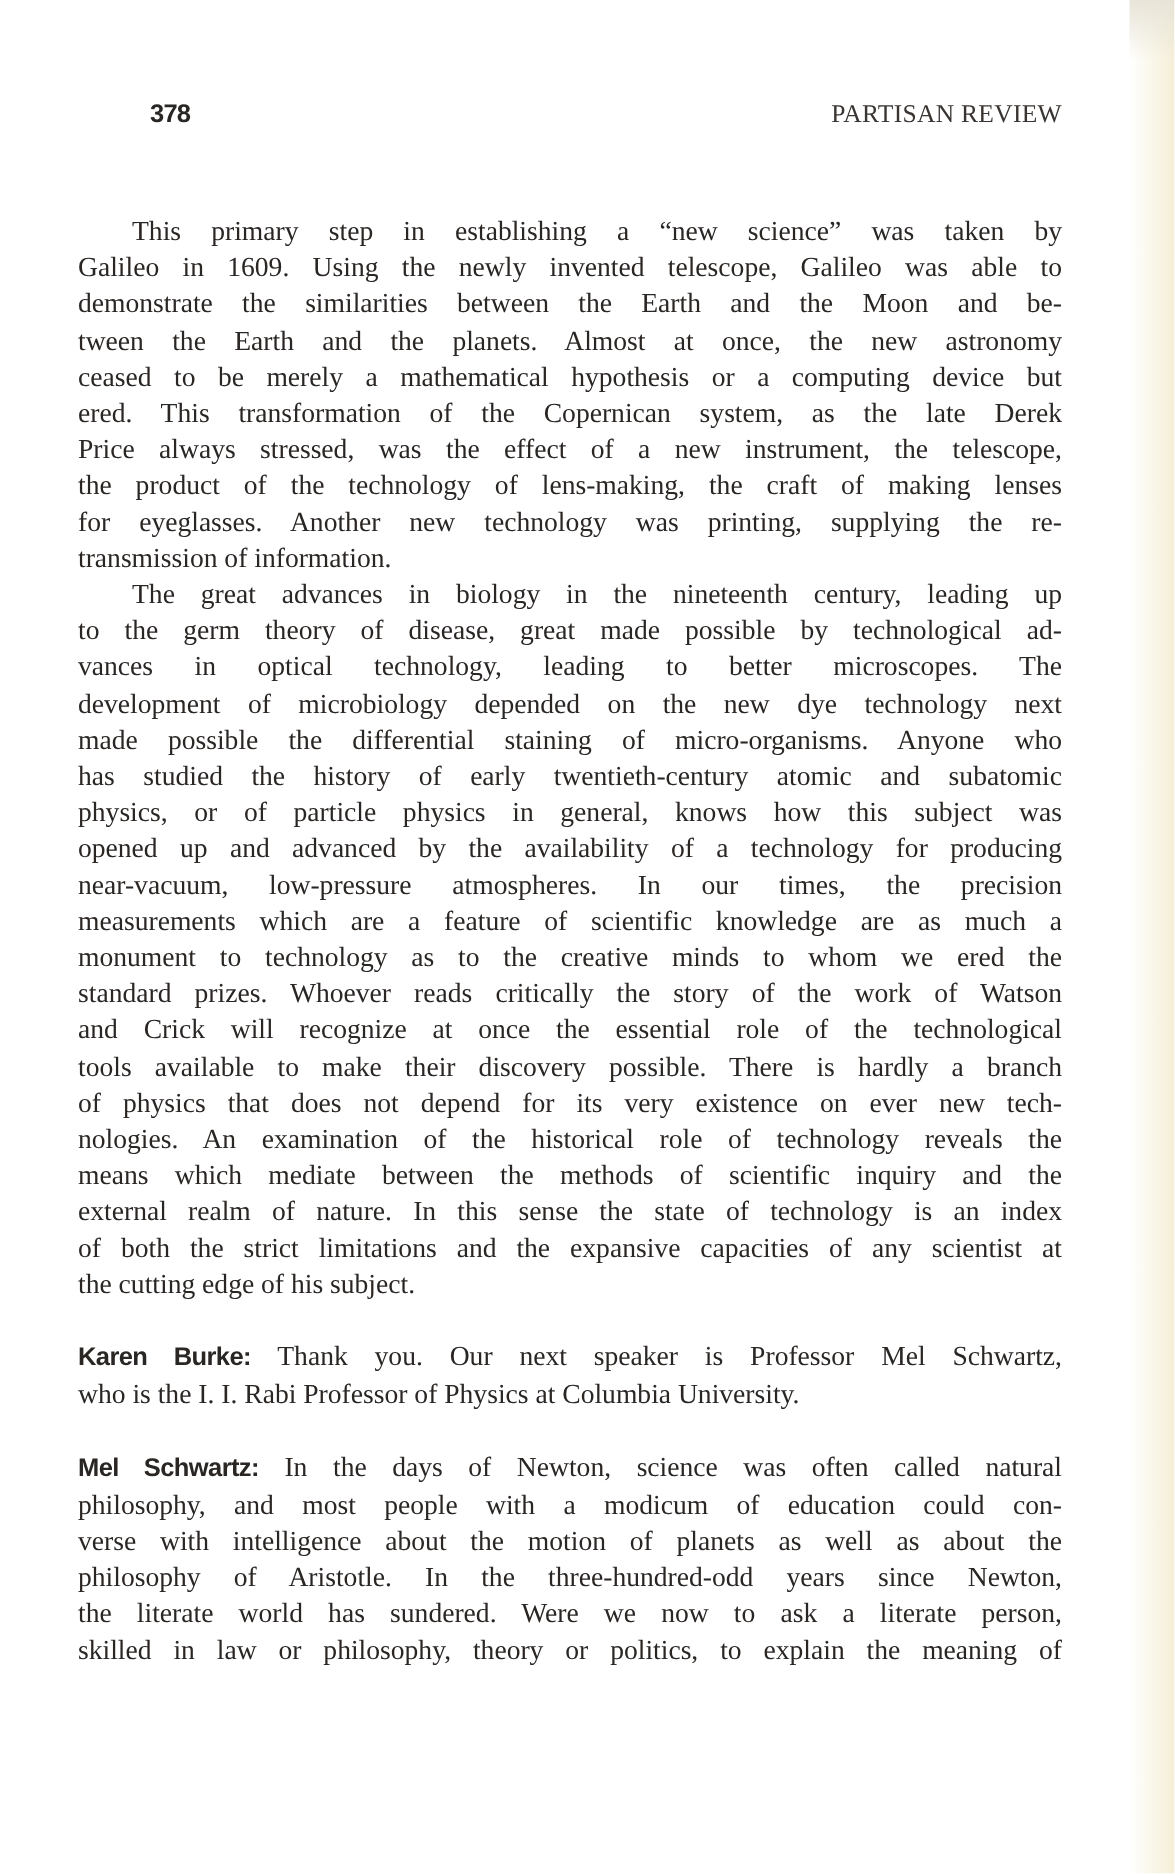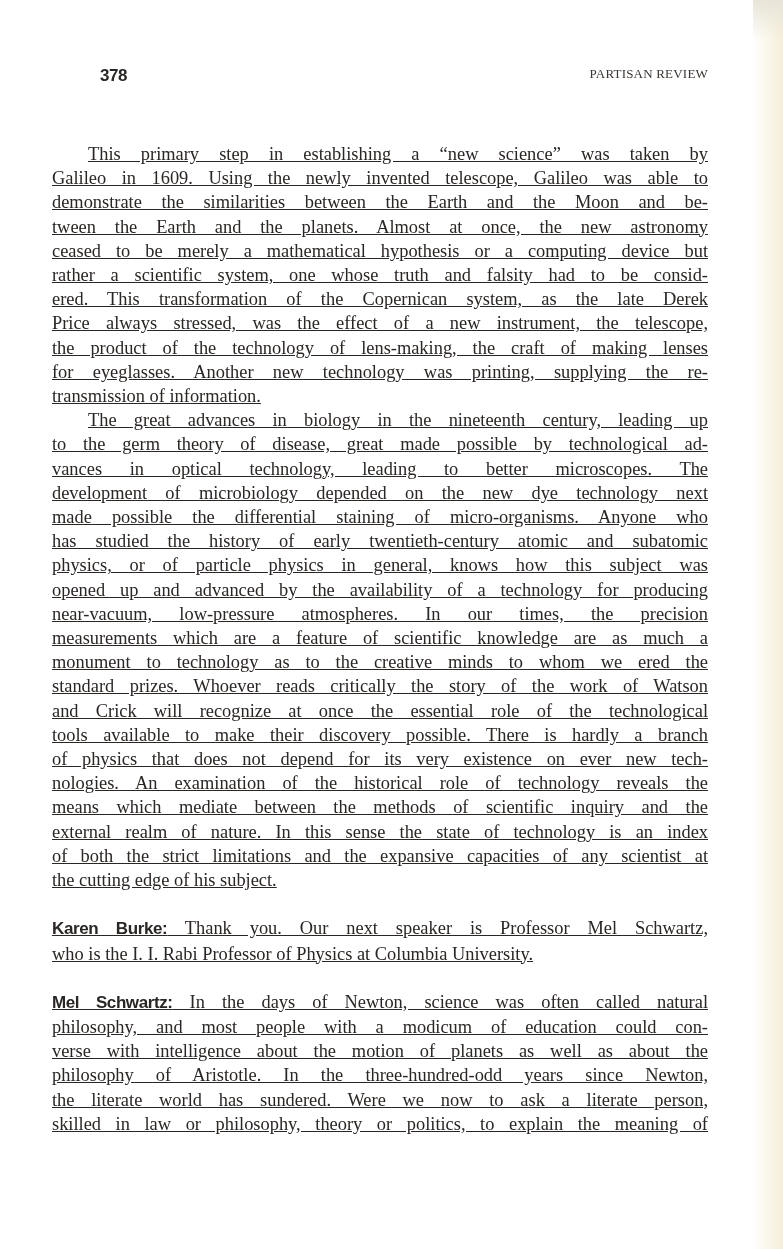--- a/index.html
+++ b/index.html
@@ -37,21 +37,21 @@
       font-family: "Liberation Sans", "DejaVu Sans", sans-serif;
       font-weight: bold;
       font-size: 17px;
       letter-spacing: -0.5px;
       color: #2a2624;
       margin-left: 48px;
     }
     .journal-title {
       position: absolute;
       right: 0; top: 0;
-      font-size: 13px;
+      font-size: 17px;
       letter-spacing: 0.2px;
       color: #3a3532;
     }
     .body-text {
       position: absolute;
       top: 142px;
       left: 52px;
       width: 656px;
     }
     .para {
@@ -59,21 +59,20 @@
       line-height: 24.2px;
       text-align: justify;
       margin: 0;
       hyphens: none;
     }
     .para .line {
       display: block;
       text-align: justify;
       text-align-last: justify;
       white-space: nowrap;
-      text-decoration: underline;
     }
     .para .line.last {
       text-align-last: left;
     }
     .indent { text-indent: 36px; }
     .gap { height: 24px; }
     .speaker {
       font-family: "Liberation Sans", "DejaVu Sans", sans-serif;
       font-weight: bold;
       font-size: 17px;
@@ -93,21 +92,20 @@
 </div>
 
 <div class="body-text">
 
   <p class="para">
     <span class="line indent">This primary step in establishing a “new science” was taken by</span>
     <span class="line">Galileo in 1609. Using the newly invented telescope, Galileo was able to</span>
     <span class="line">demonstrate the similarities between the Earth and the Moon and be-</span>
     <span class="line">tween the Earth and the planets. Almost at once, the new astronomy</span>
     <span class="line">ceased to be merely a mathematical hypothesis or a computing device but</span>
-    <span class="line">rather a scientific system, one whose truth and falsity had to be consid-</span>
     <span class="line">ered. This transformation of the Copernican system, as the late Derek</span>
     <span class="line">Price always stressed, was the effect of a new instrument, the telescope,</span>
     <span class="line">the product of the technology of lens-making, the craft of making lenses</span>
     <span class="line">for eyeglasses. Another new technology was printing, supplying the re-</span>
     <span class="line last">transmission of information.</span>
   </p>
 
   <p class="para">
     <span class="line indent">The great advances in biology in the nineteenth century, leading up</span>
     <span class="line">to the germ theory of disease, great made possible by technological ad-</span>

